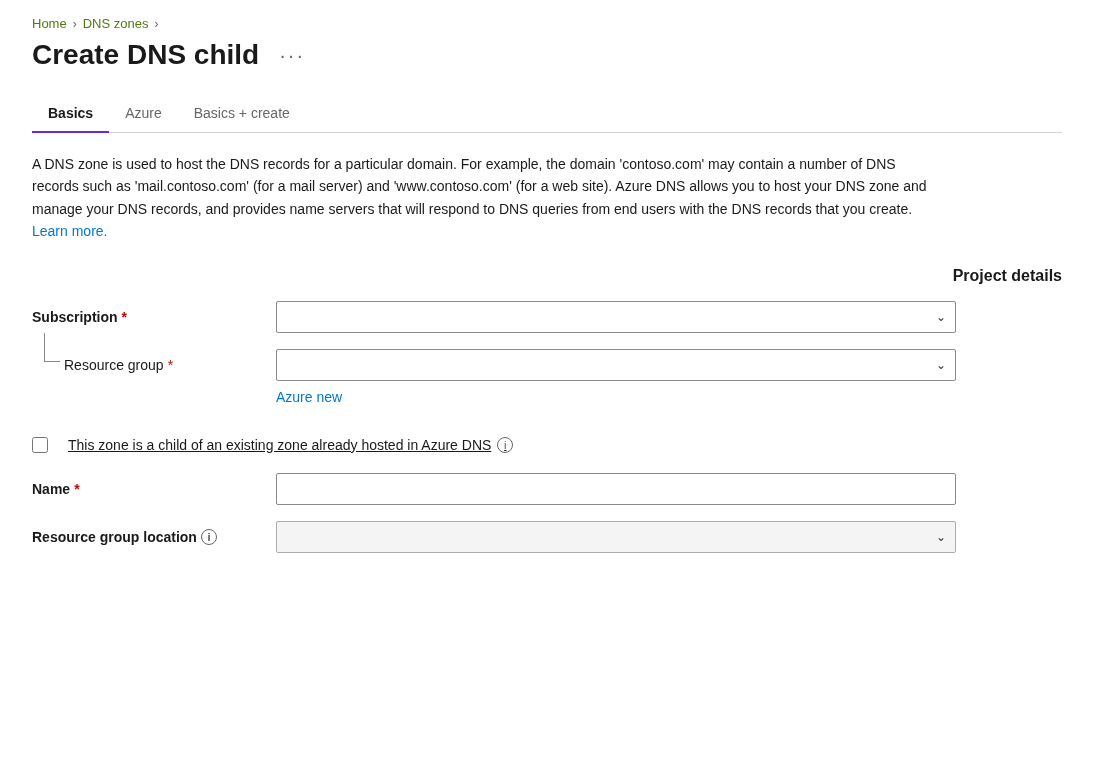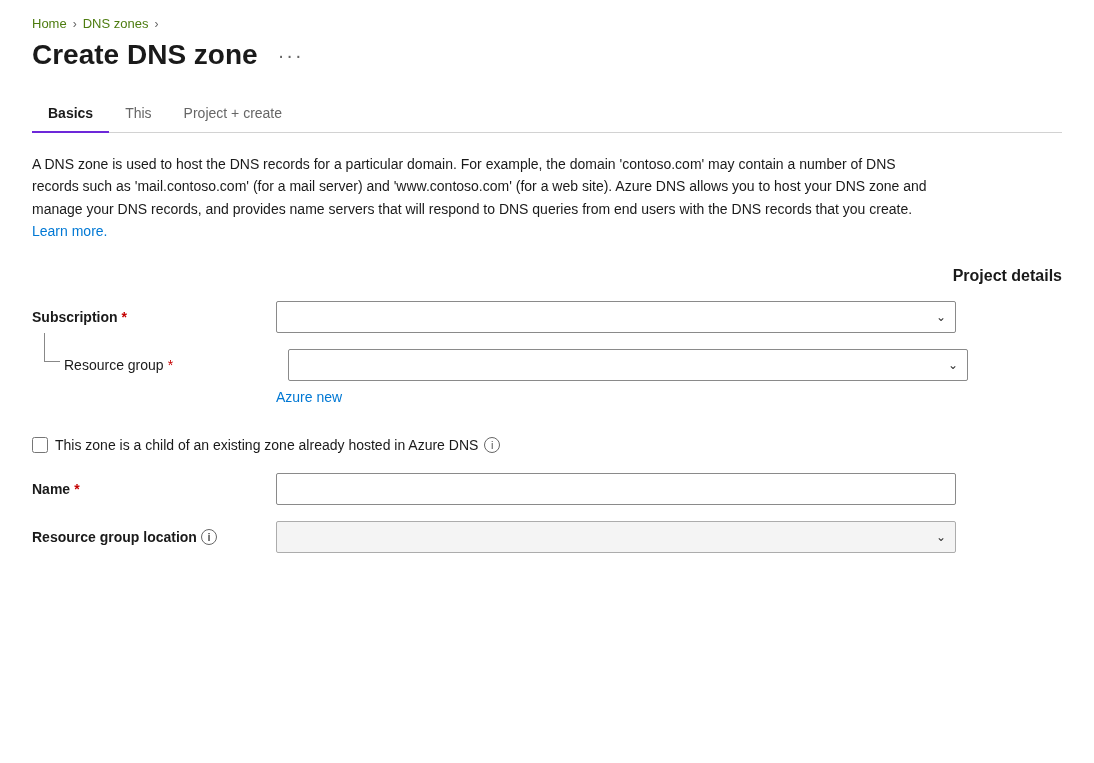--- a/index.html
+++ b/index.html
@@ -152,21 +152,21 @@
       border: 1px solid #8a8a8a;
       border-radius: 2px;
       padding: 0 10px;
       font-size: 14px;
       color: #1a1a1a;
     }
     .resource-group-row {
       display: flex;
       align-items: center;
       margin-bottom: 8px;
-      gap: 36px;
+      gap: 24px;
     }
     .resource-group-label-wrapper {
       min-width: 220px;
       display: flex;
       align-items: center;
     }
     .indent-connector {
       width: 32px;
       height: 32px;
       position: relative;
@@ -202,22 +202,23 @@
       font-size: 14px;
       cursor: pointer;
       margin-left: 244px;
     }
     .instance-section {
       margin-bottom: 24px;
     }
     .checkbox-row {
       display: flex;
       align-items: flex-end;
-      gap: 7px;
+      gap: 20px;
       margin-bottom: 20px;
+      text-decoration: underline;
     }
     .checkbox-input {
       width: 16px;
       height: 16px;
       border: 1px solid #666;
       cursor: pointer;
       flex-shrink: 0;
     }
     .checkbox-label {
       font-size: 14px;
@@ -246,33 +247,33 @@
 <div class="page-container">
 
   <div class="breadcrumb">
     <a href="#">Home</a>
     <span class="breadcrumb-separator">›</span>
     <a href="#">DNS zones</a>
     <span class="breadcrumb-separator">›</span>
   </div>
 
   <div class="page-header">
-    <h1 class="page-title">Create DNS zone</h1>
+    <h1 class="page-title">Create DNS child</h1>
     <span class="more-options">···</span>
   </div>
 
   <div class="tabs">
     <div class="tab active">
       <span>Basics</span>
     </div>
     <div class="tab">
-      <span>This</span>
+      <span>Azure</span>
     </div>
     <div class="tab">
-      <span>Project + create</span>
+      <span>Basics + create</span>
     </div>
   </div>
 
   <p class="description-text">
     <span>A DNS zone is used to host the DNS records for a particular domain. For example, the domain 'contoso.com' may contain a number of DNS records such as 'mail.contoso.com' (for a mail server) and 'www.contoso.com' (for a web site). Azure DNS allows you to host your DNS zone and manage your DNS records, and provides name servers that will respond to DNS queries from end users with the DNS records that you create.</span>
     <a href="#">Learn more.</a>
   </p>
 
   <div class="form-section">
     <h2 class="section-title">Project details</h2>

